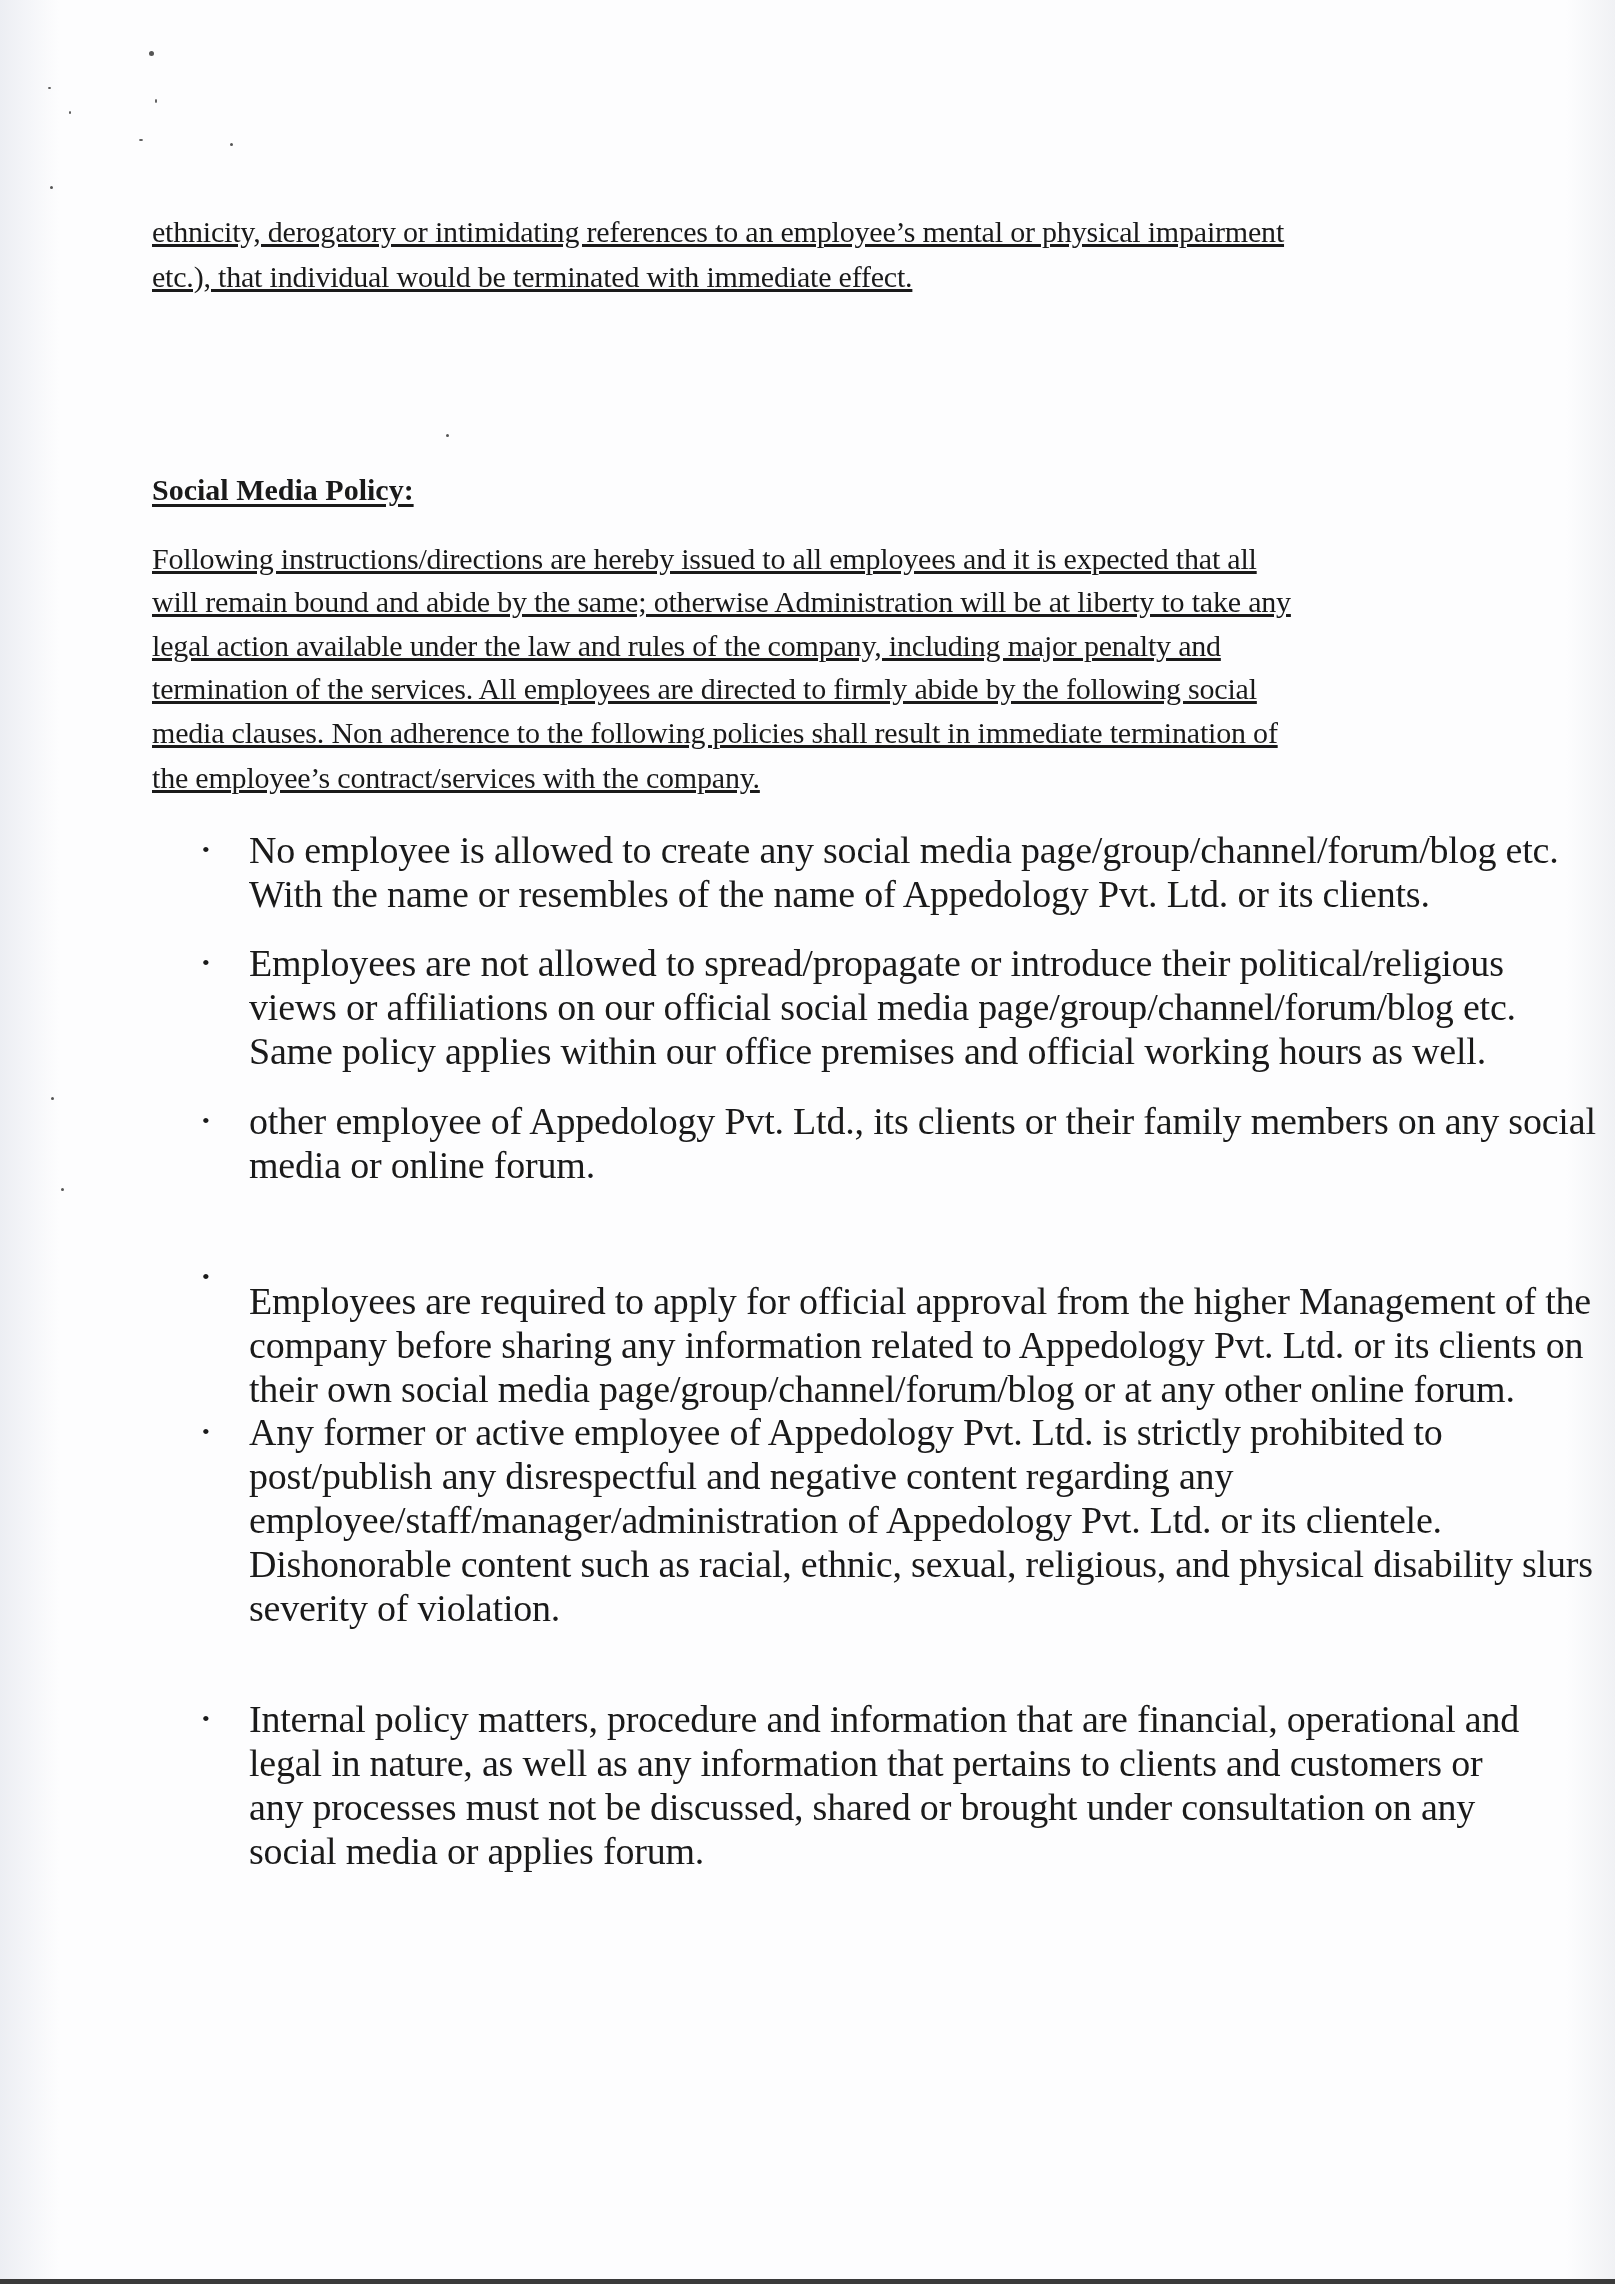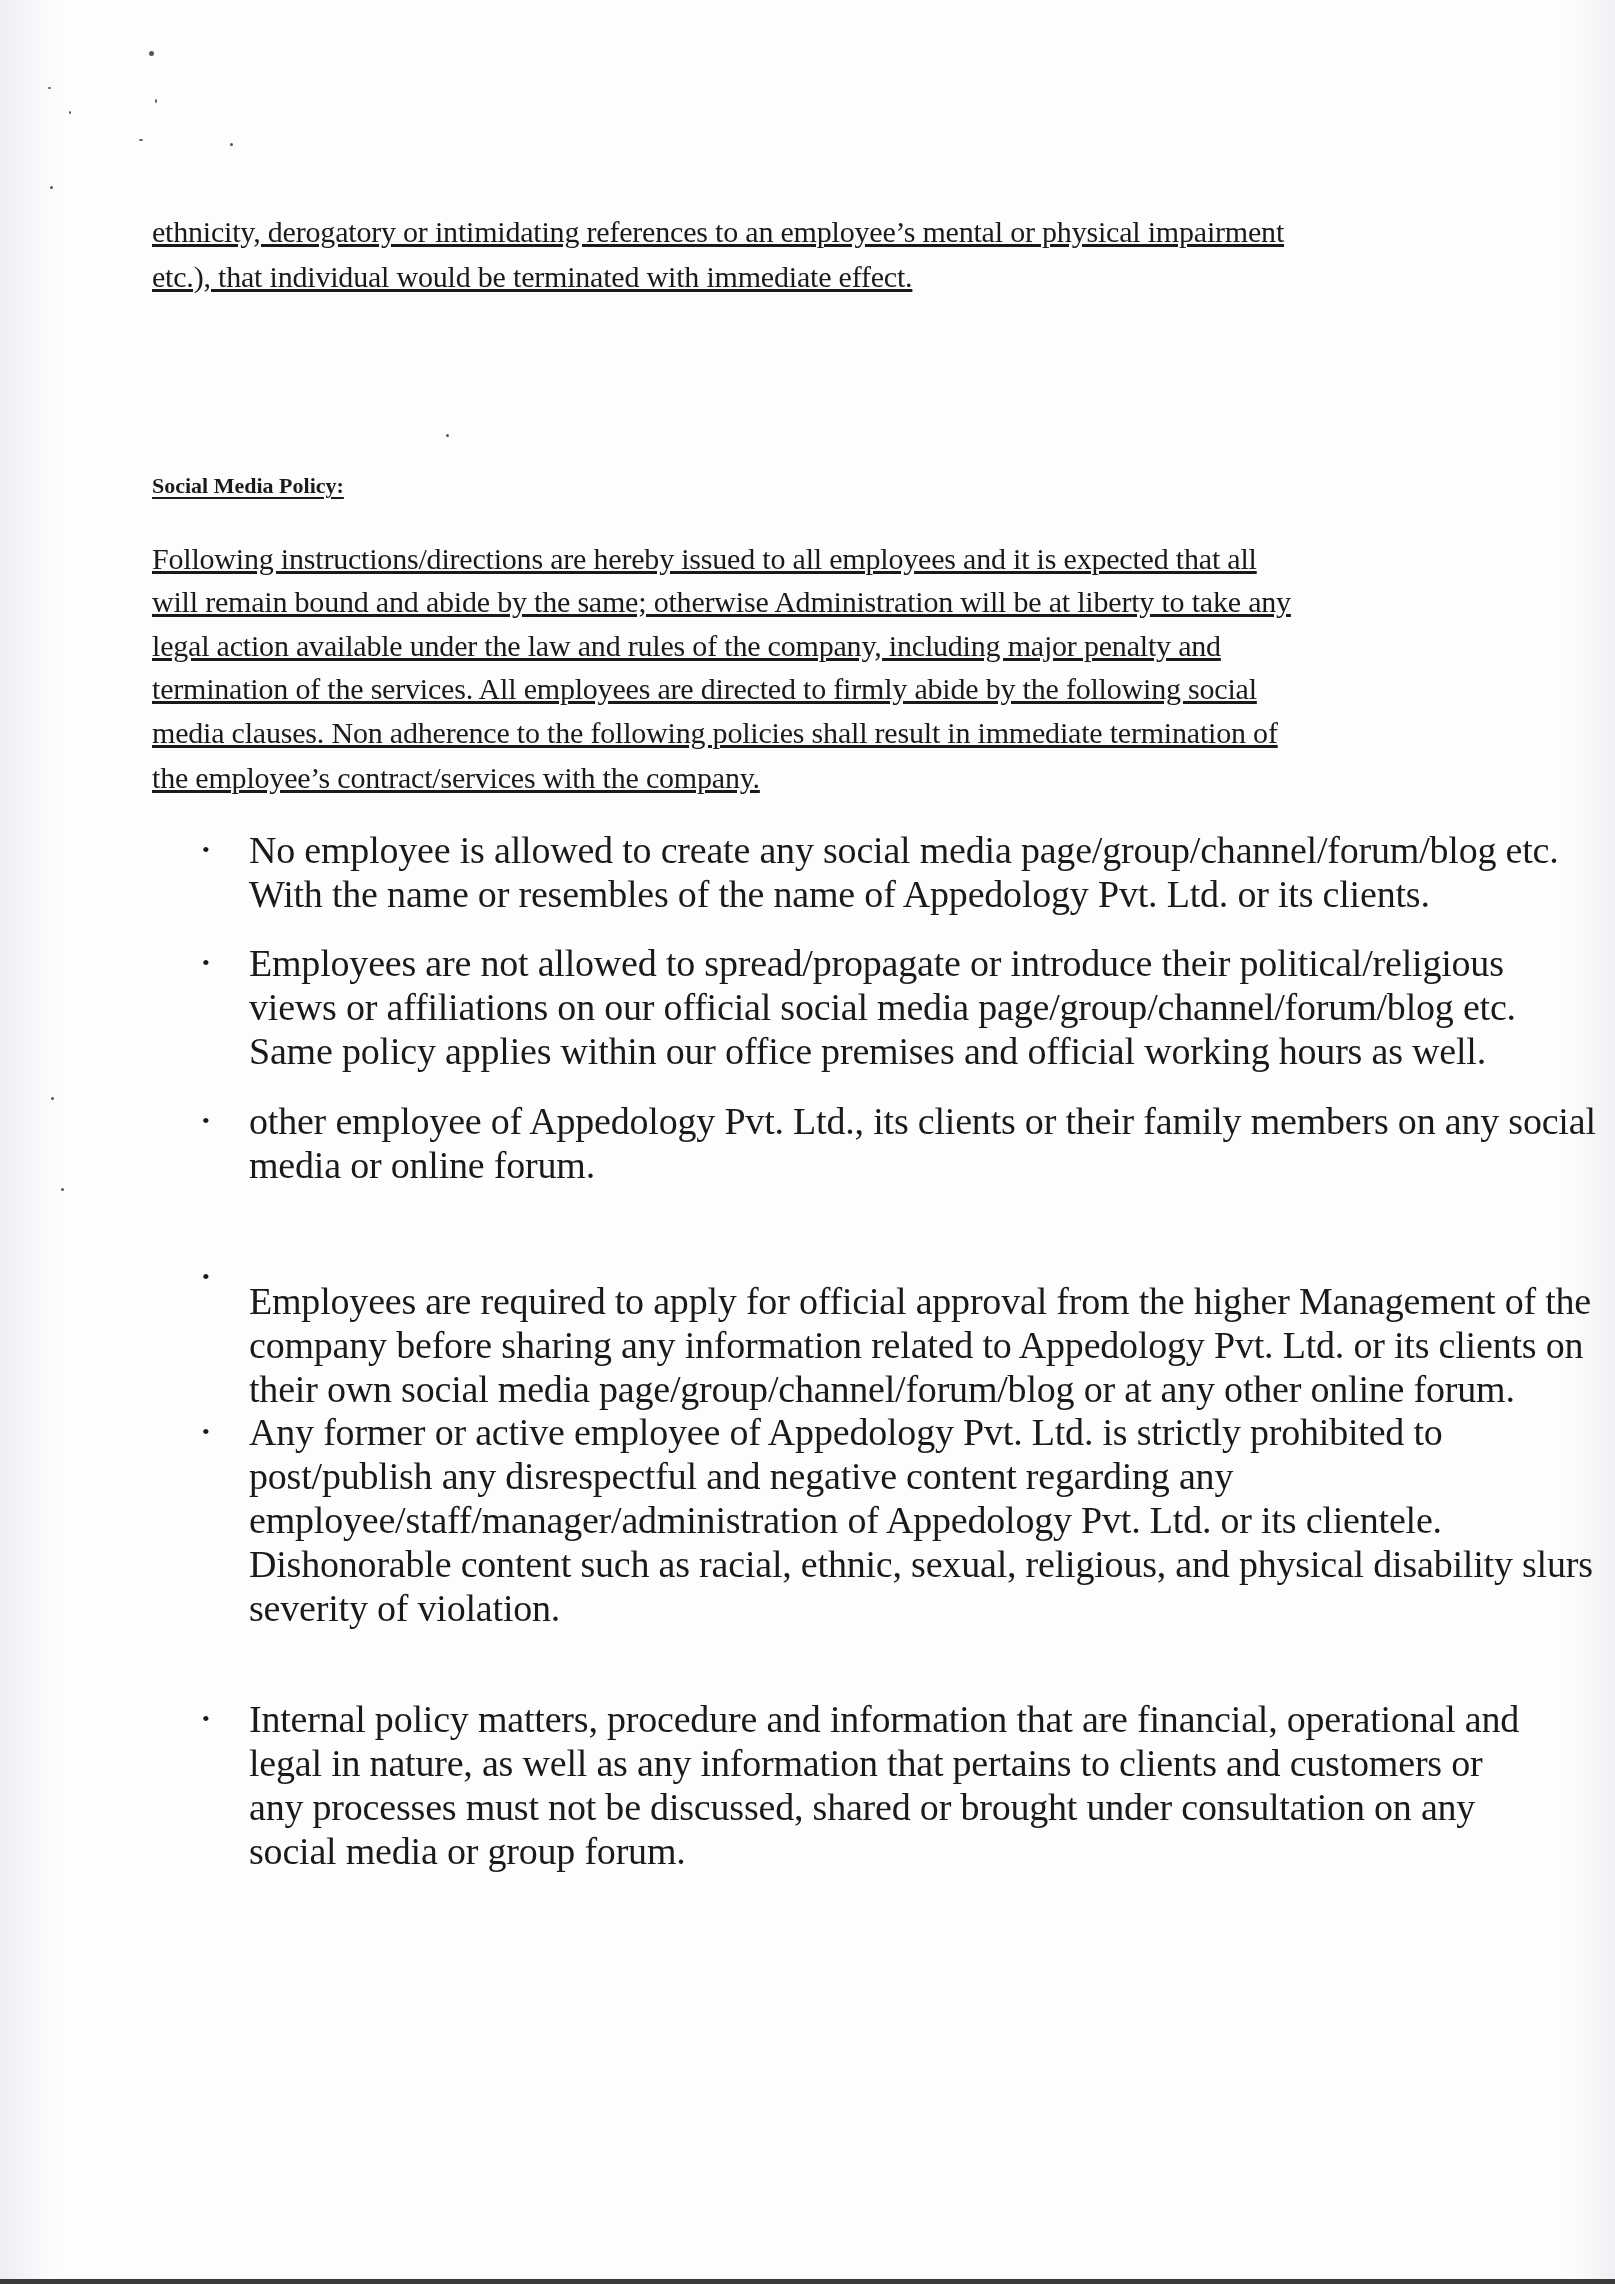--- a/index.html
+++ b/index.html
@@ -27,21 +27,21 @@
       position: absolute;
       font-size: 30px;
       line-height: 44px;
       white-space: nowrap;
       letter-spacing: -0.2px;
       text-decoration: underline;
     }
     .heading {
       position: absolute;
       left: 152px; top: 473px;
-      font-size: 22px;
+      font-size: 30px;
       font-weight: bold;
       text-decoration: underline;
       text-underline-offset: 4px;
       white-space: nowrap;
     }
     .bullet-dot {
       position: absolute;
       left: 202px;
       font-size: 22px;
       line-height: 44px;
@@ -133,19 +133,19 @@
         <div class="bl">severity of violation.</div>
       </div>
     </div>
 
     <div>
       <span class="bullet-dot" style="top:1697px;">•</span>
       <div class="bullet-block" style="top:1697px;">
         <div class="bl">Internal policy matters, procedure and information that are financial, operational and</div>
         <div class="bl">legal in nature, as  well  as  any  information  that  pertains  to  clients  and  customers  or</div>
         <div class="bl">any  processes  must  not  be discussed, shared or brought under consultation on any</div>
-        <div class="bl">social media or group forum.</div>
+        <div class="bl">social media or applies forum.</div>
       </div>
     </div>
 
   </div>
 </div>
 
 
 </body></html>

